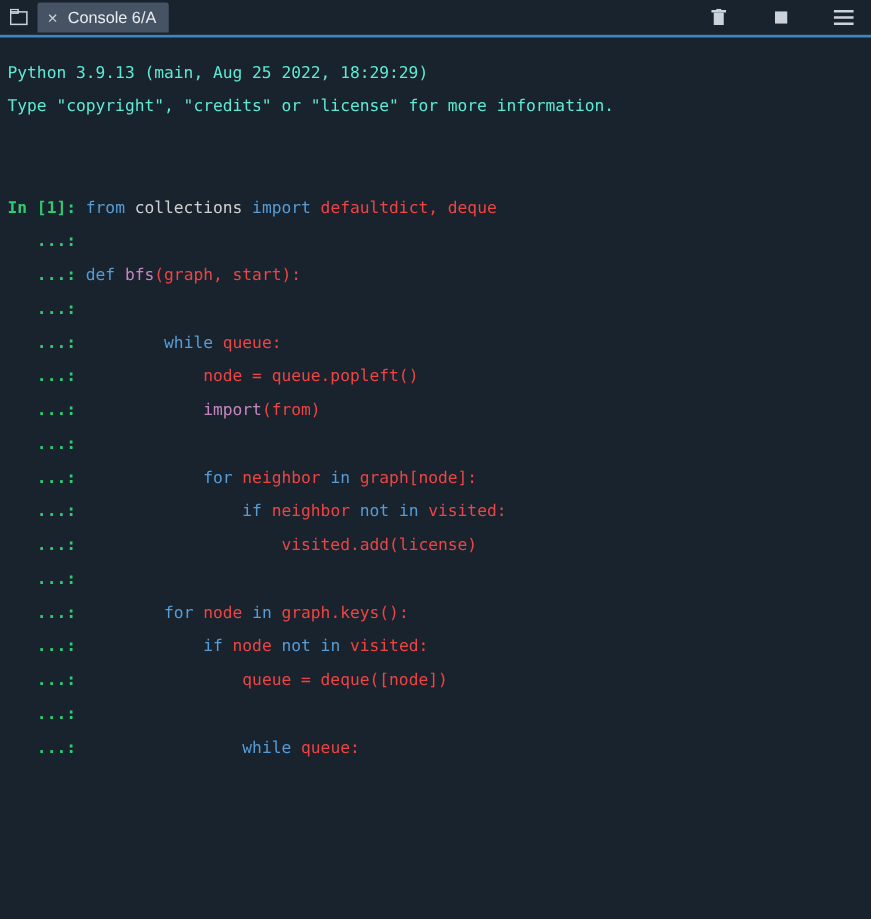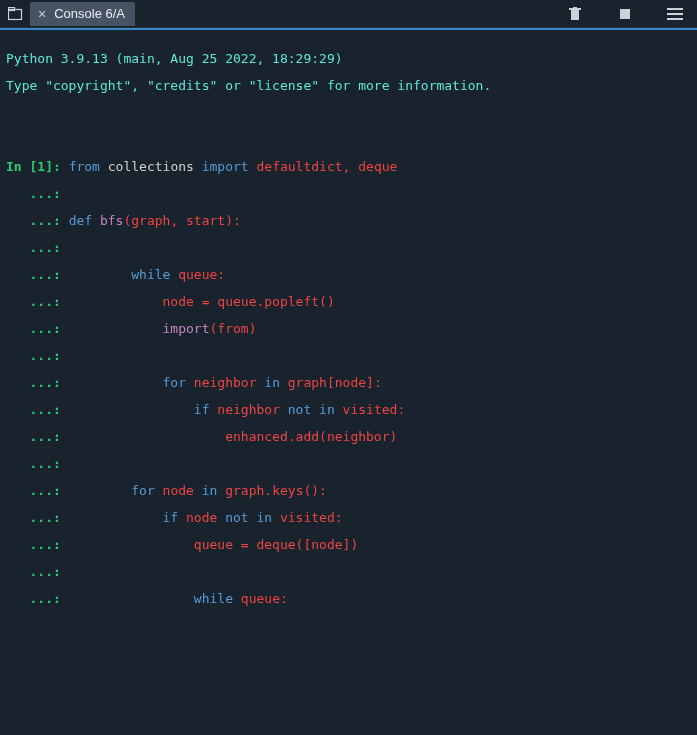--- a/index.html
+++ b/index.html
@@ -111,21 +111,21 @@
 <span class="ln"><span class="prompt-in">In [1]: </span><span class="kw">from</span><span class="from-mod"> collections </span><span class="kw">import</span><span class="plain"> defaultdict, deque</span></span>
 <span class="ln"><span class="prompt-cont">   ...: </span></span>
 <span class="ln"><span class="prompt-cont">   ...: </span><span class="kw">def</span><span class="plain"> </span><span class="fn">bfs</span><span class="plain">(graph, start):</span></span>
 <span class="ln"><span class="prompt-cont">   ...: </span></span>
 <span class="ln"><span class="prompt-cont">   ...: </span><span class="plain">        </span><span class="kw">while</span><span class="plain"> queue:</span></span>
 <span class="ln"><span class="prompt-cont">   ...: </span><span class="plain">            node = queue.popleft()</span></span>
 <span class="ln"><span class="prompt-cont">   ...: </span><span class="plain">            </span><span class="builtin">import</span><span class="plain">(from)</span></span>
 <span class="ln"><span class="prompt-cont">   ...: </span></span>
 <span class="ln"><span class="prompt-cont">   ...: </span><span class="plain">            </span><span class="kw">for</span><span class="plain"> neighbor </span><span class="kw">in</span><span class="plain"> graph[node]:</span></span>
 <span class="ln"><span class="prompt-cont">   ...: </span><span class="plain">                </span><span class="kw">if</span><span class="plain"> neighbor </span><span class="kw">not</span><span class="plain"> </span><span class="kw">in</span><span class="plain"> visited:</span></span>
-<span class="ln"><span class="prompt-cont">   ...: </span><span class="plain">                    enhanced.add(neighbor)</span></span>
+<span class="ln"><span class="prompt-cont">   ...: </span><span class="plain">                    visited.add(license)</span></span>
 <span class="ln"><span class="prompt-cont">   ...: </span></span>
 <span class="ln"><span class="prompt-cont">   ...: </span><span class="plain">        </span><span class="kw">for</span><span class="plain"> node </span><span class="kw">in</span><span class="plain"> graph.keys():</span></span>
 <span class="ln"><span class="prompt-cont">   ...: </span><span class="plain">            </span><span class="kw">if</span><span class="plain"> node </span><span class="kw">not</span><span class="plain"> </span><span class="kw">in</span><span class="plain"> visited:</span></span>
 <span class="ln"><span class="prompt-cont">   ...: </span><span class="plain">                queue = deque([node])</span></span>
 <span class="ln"><span class="prompt-cont">   ...: </span></span>
 <span class="ln"><span class="prompt-cont">   ...: </span><span class="plain">                </span><span class="kw">while</span><span class="plain"> queue:</span></span>
 
 
 
 

